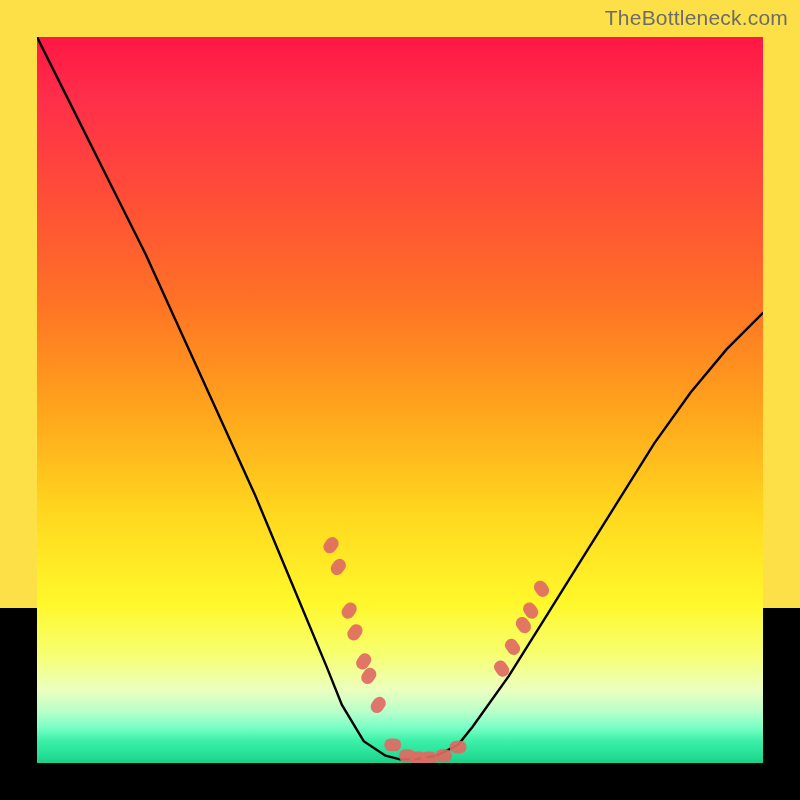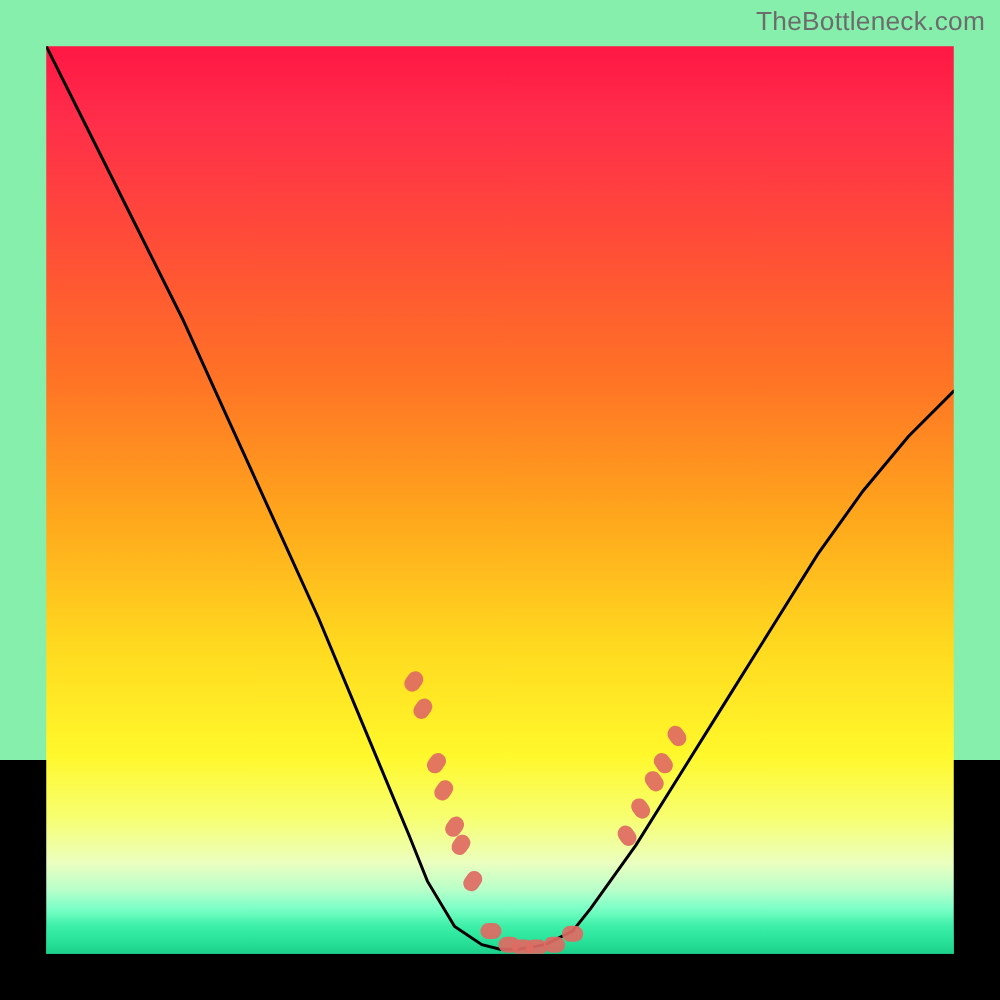--- a/index.html
+++ b/index.html
@@ -8,21 +8,21 @@
     width: 800px;
     height: 800px;
     background: #000;
     overflow: hidden;
     font-family: Arial, Helvetica, sans-serif;
   }
   .frame {
     position: absolute;
     left: 0; top: 0;
     width: 800px; height: 608px;
-    background: #86efac;
+    background: #fde047;
   }
   .plot {
     position: absolute;
     left: 37px;
     top: 37px;
     width: 726px;
     height: 726px;
     background: linear-gradient(to bottom,
       #ff1744 0%,
       #ff2d4a 8%,

